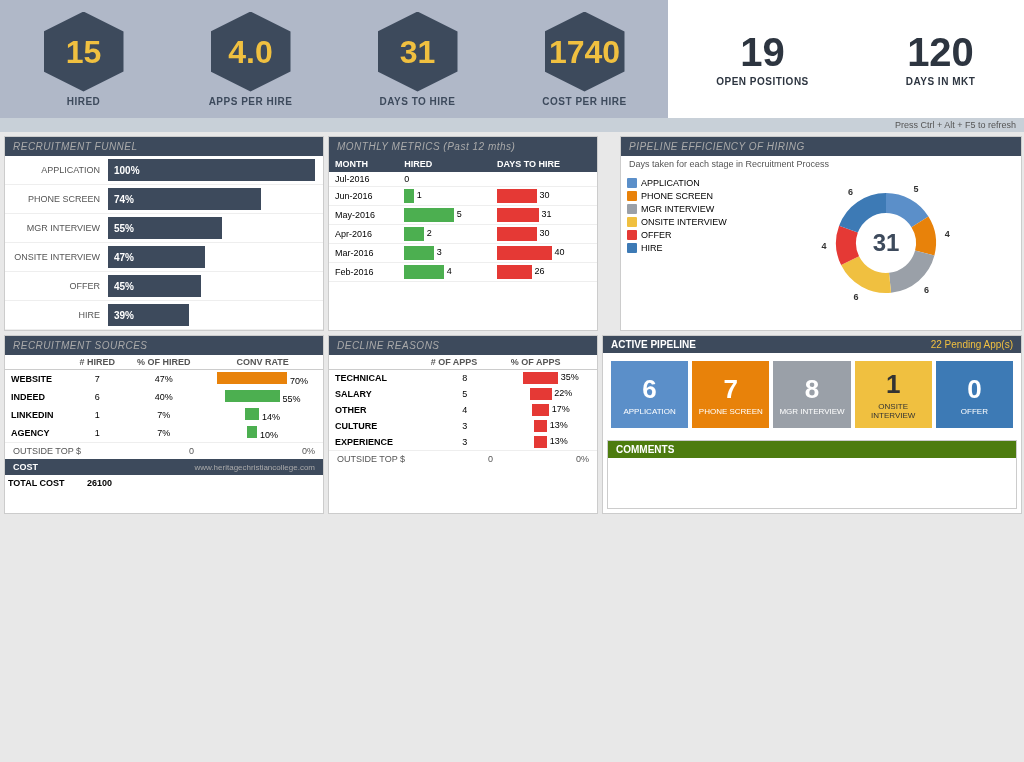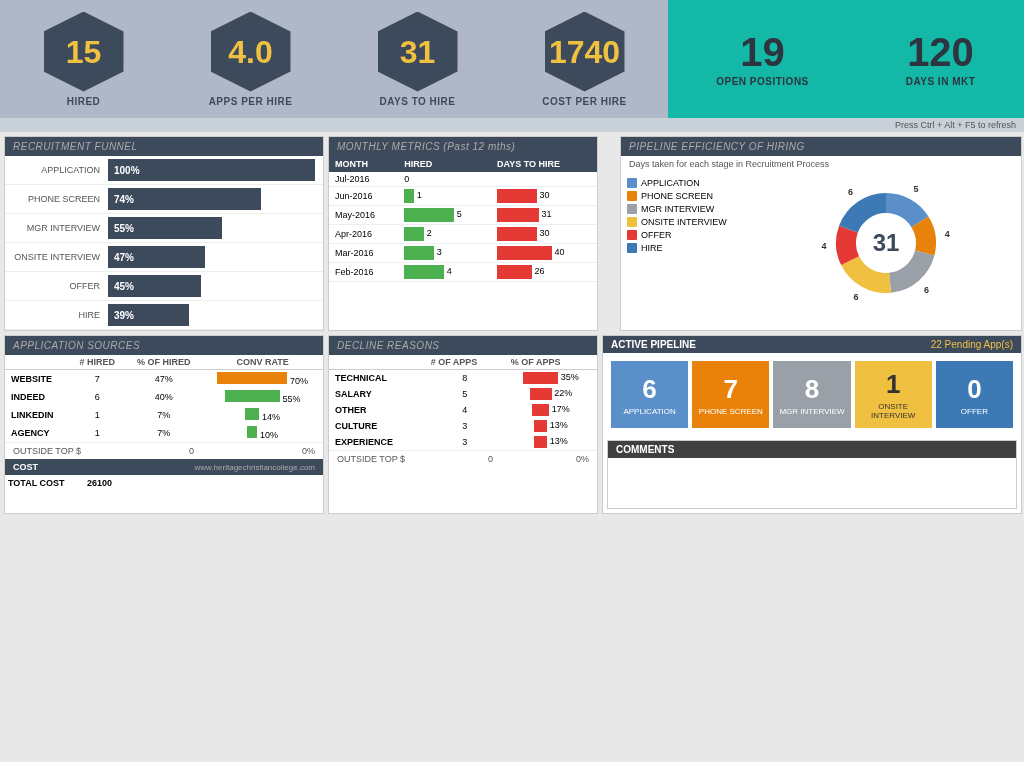--- a/index.html
+++ b/index.html
@@ -4,21 +4,21 @@
   <style>
     * { box-sizing: border-box; margin: 0; padding: 0; }
     body { font-family: Arial, sans-serif; background: #e8e8e8; font-size: 11px; width: 1024px; height: 762px; overflow: hidden; }
 
     
     .top-bar { display: flex; background: #b0b8c8; padding: 0; height: 118px; align-items: stretch; }
     .stat-item { flex: 1; display: flex; flex-direction: column; align-items: center; justify-content: center; position: relative; padding: 8px 4px; }
     .stat-pentagon { background: #3d4a5c; clip-path: polygon(50% 0%, 100% 25%, 100% 75%, 50% 100%, 0% 75%, 0% 25%); width: 80px; height: 80px; display: flex; align-items: center; justify-content: center; }
     .stat-value { color: #f0c040; font-size: 32px; font-weight: bold; line-height: 1; }
     .stat-label { color: #3d4a5c; font-size: 10px; font-weight: bold; margin-top: 4px; text-align: center; letter-spacing: 0.5px; }
-    .stat-item.gold-bg { background: #14b8a6; padding-left: 15px; }
+    .stat-item.gold-bg { background: #ffffff; padding-left: 15px; }
     .stat-item.gold-bg .stat-label { color: #2d3540; }
 
     .refresh-bar { background: #c8d0d8; text-align: right; padding: 2px 8px; font-size: 9px; color: #555; }
 
     
     .main-content { display: grid; grid-template-columns: 320px 270px 420px; grid-template-rows: auto auto; gap: 4px; padding: 4px; }
 
     
     .panel { background: white; border: 1px solid #ccc; }
     .panel-header { background: #3d4a5c; color: white; padding: 4px 8px; font-size: 10px; font-weight: bold; letter-spacing: 0.5px; }
@@ -74,21 +74,21 @@
     .pipe-box { flex: 1; display: flex; flex-direction: column; align-items: center; justify-content: center; padding: 8px 4px; color: white; }
     .pipe-box-num { font-size: 26px; font-weight: bold; }
     .pipe-box-label { font-size: 8px; text-align: center; margin-top: 2px; }
     .pipe-blue { background: #5b8fc9; }
     .pipe-orange { background: #e8820a; }
     .pipe-gray { background: #9aa0a8; }
     .pipe-yellow { background: #f0c040; color: #333; }
     .pipe-teal { background: #3d7ab5; }
 
     .comments-panel { margin: 4px; border: 1px solid #ccc; }
-    .comments-header { background: #404040; color: white; padding: 3px 8px; font-size: 10px; font-weight: bold; }
+    .comments-header { background: #4d7c0f; color: white; padding: 3px 8px; font-size: 10px; font-weight: bold; }
     .comments-body { height: 50px; background: white; }
 
     
     .cost-section { background: #3d4a5c; padding: 3px 8px; display: flex; justify-content: space-between; align-items: center; }
 
     .outside-row { display: flex; justify-content: space-between; padding: 3px 8px; font-size: 9px; color: #555; border-top: 1px solid #eee; }
 
     .total-cost-row { padding: 3px 3px; font-size: 9px; font-weight: bold; }
     .donut-center-text { position: absolute; top: 50%; left: 50%; transform: translate(-50%, -50%); text-align: center; }
     .donut-num { font-size: 24px; font-weight: bold; color: #3d4a5c; }
@@ -333,21 +333,21 @@
           <div class="donut-center-text">
             <div class="donut-num">31</div>
           </div>
         </div>
       </div>
     </div>
   </div>
 
   <div class="panel sources-section">
     <div class="panel-header">
-      <span>APPLICATION SOURCES</span>
+      <span>RECRUITMENT SOURCES</span>
     </div>
     <div id="sources-table-container">
         <table class="sources-table">
           <thead>
             <tr>
   <th></th>
   <th># HIRED</th>
   <th>% OF HIRED</th>
   <th>CONV RATE</th>
 </tr>

